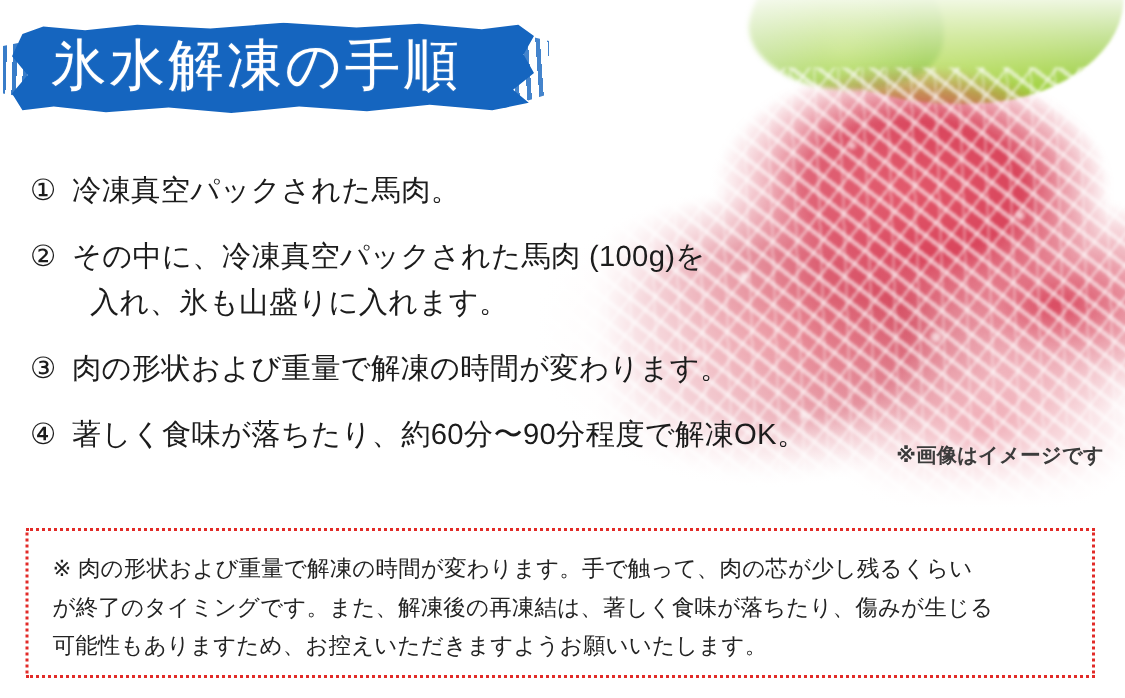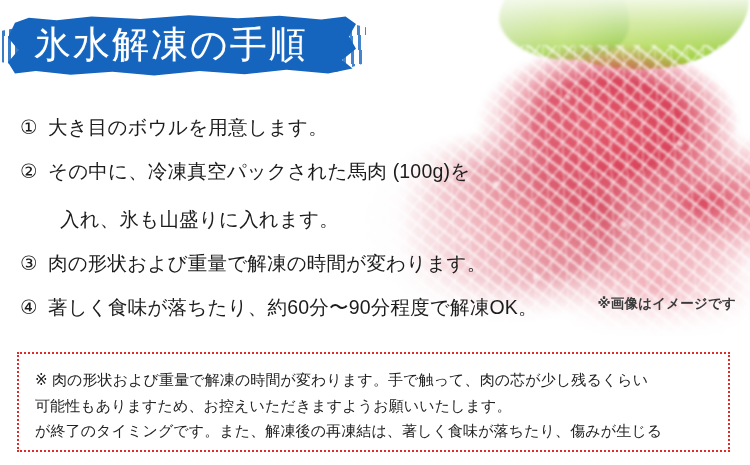--- a/index.html
+++ b/index.html
@@ -148,21 +148,20 @@
     width:28px;
     font-size:19.5px;
     line-height:31px;
   }
   .step .txt{
     flex:1 1 auto;
   }
   .step .txt .l2{
     display:block;
     padding-left:12px;
-    margin-top:17px;
   }
 
   
   .img-note{
     position:absolute;
     right:14px; top:295px;
     font-size:13.5px;
     line-height:18px;
     color:#3b3b3b;
     letter-spacing:.2px;
@@ -207,21 +206,21 @@
     <div class="brush"></div>
     <div class="brush-tail-r"></div>
     <div class="banner-title">氷水解凍の手順</div>
   </div>
 
   <div class="steps">
 
     <div class="step">
       <span class="num">①</span>
       <span class="txt">
-        <span>大き目のボウルを用意します。</span>
+        <span>冷凍真空パックされた馬肉。</span>
       </span>
     </div>
 
     <div class="step">
       <span class="num">②</span>
       <span class="txt">
         <span>その中に、冷凍真空パックされた馬肉 (100g)を</span>
         <span class="l2">入れ、氷も山盛りに入れます。</span>
       </span>
     </div>
@@ -240,18 +239,18 @@
       </span>
     </div>
 
   </div>
 
   <div class="img-note">※画像はイメージです</div>
 
   <div class="notice">
     <div class="notice-body">
       <span class="ln">※ 肉の形状および重量で解凍の時間が変わります。手で触って、肉の芯が少し残るくらい</span>
+      <span class="ln">が終了のタイミングです。また、解凍後の再凍結は、著しく食味が落ちたり、傷みが生じる</span>
       <span class="ln">可能性もありますため、お控えいただきますようお願いいたします。</span>
-      <span class="ln">が終了のタイミングです。また、解凍後の再凍結は、著しく食味が落ちたり、傷みが生じる</span>
     </div>
   </div>
 
 </div>
 
 </body></html>

